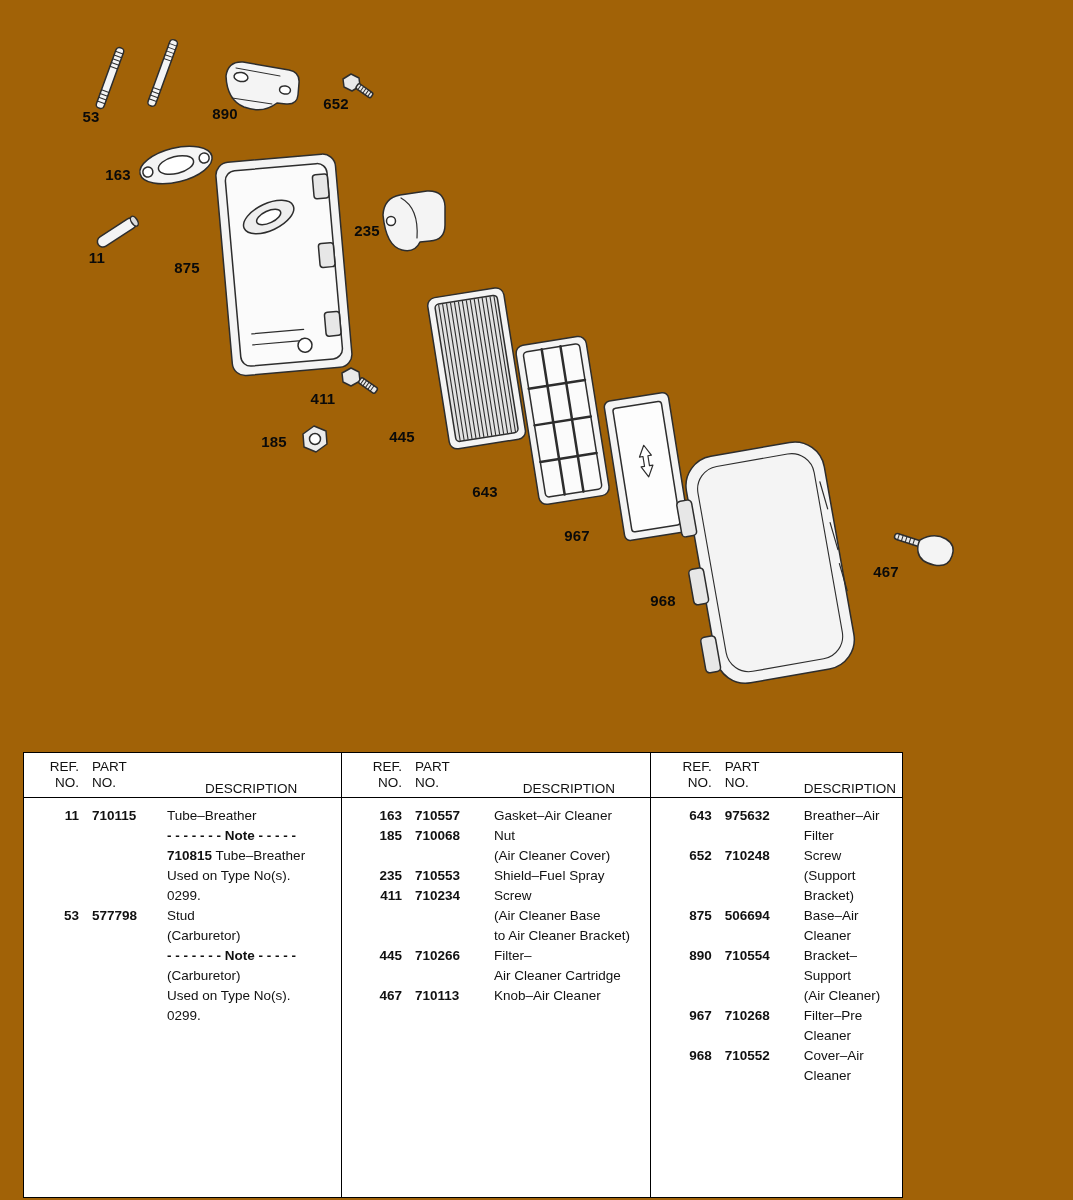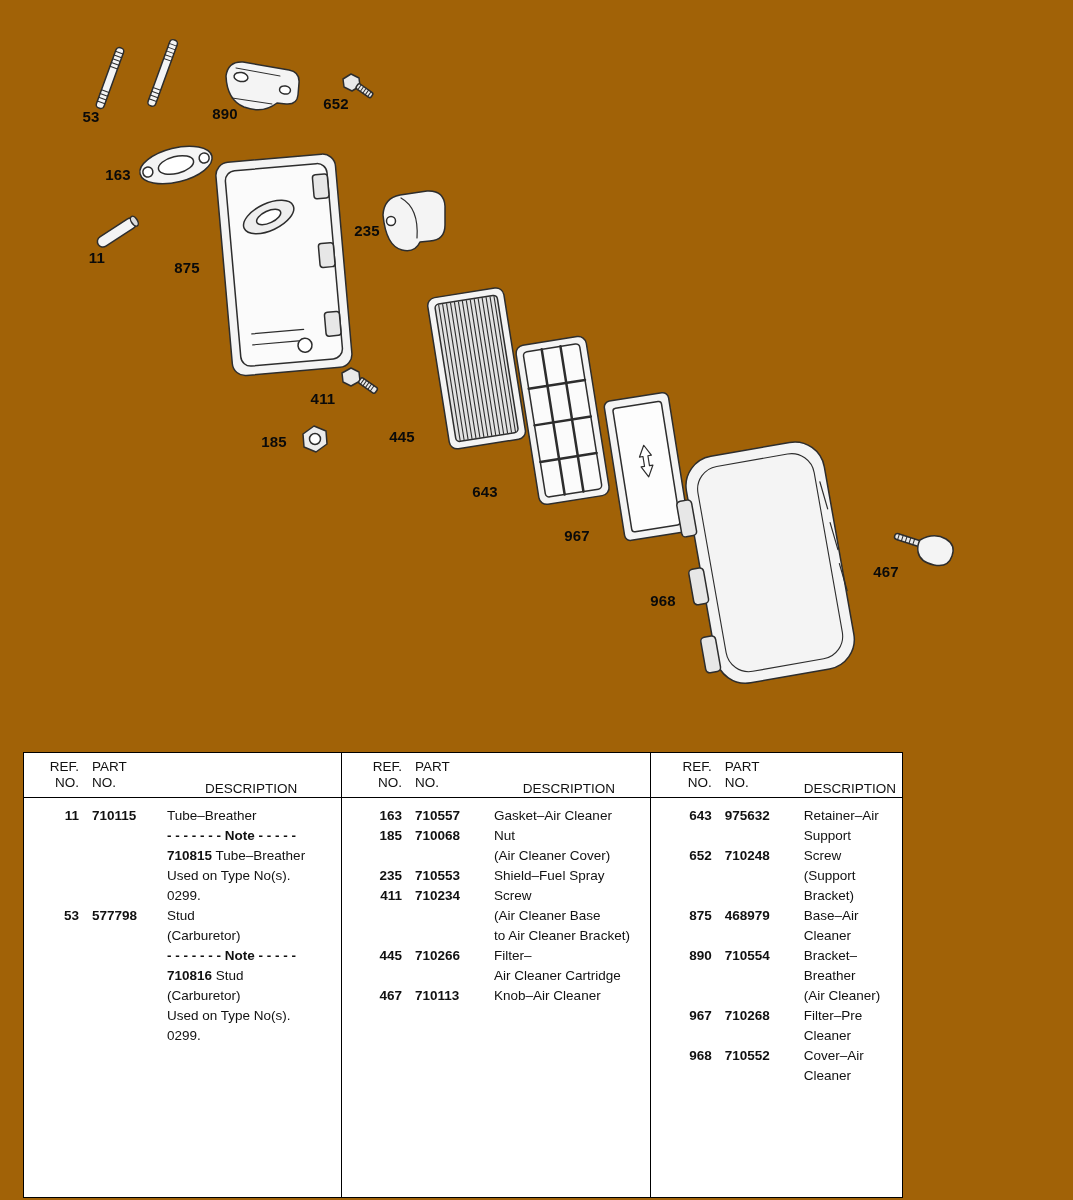--- a/index.html
+++ b/index.html
@@ -247,25 +247,20 @@
             <span class="t-part"></span>
             <span class="t-desc"><b></b><span>(Carburetor)</span></span>
           </div>
 
           <div class="t-row">
             <span class="t-ref"></span>
             <span class="t-part"></span>
             <span class="t-desc"><b>- - - - - - - Note - - - - -</b><span></span></span>
           </div>
 
-          <div class="t-row">
-            <span class="t-ref"></span>
-            <span class="t-part"></span>
-            <span class="t-desc"><b>710816</b><span> Stud</span></span>
-          </div>
 
           <div class="t-row">
             <span class="t-ref"></span>
             <span class="t-part"></span>
             <span class="t-desc"><b></b><span>(Carburetor)</span></span>
           </div>
 
           <div class="t-row">
             <span class="t-ref"></span>
             <span class="t-part"></span>
@@ -366,45 +361,45 @@
           <span>PART</span>
           <span>NO.</span>
         </span>
         <span class="t-desc">DESCRIPTION</span>
       </div>
       <div class="t-body">
 
           <div class="t-row">
             <span class="t-ref">643</span>
             <span class="t-part">975632</span>
-            <span class="t-desc"><b></b><span>Retainer–Air Support</span></span>
+            <span class="t-desc"><b></b><span>Breather–Air Filter</span></span>
           </div>
 
           <div class="t-row">
             <span class="t-ref">652</span>
             <span class="t-part">710248</span>
             <span class="t-desc"><b></b><span>Screw</span></span>
           </div>
 
           <div class="t-row">
             <span class="t-ref"></span>
             <span class="t-part"></span>
             <span class="t-desc"><b></b><span>(Support Bracket)</span></span>
           </div>
 
           <div class="t-row">
             <span class="t-ref">875</span>
-            <span class="t-part">468979</span>
+            <span class="t-part">506694</span>
             <span class="t-desc"><b></b><span>Base–Air Cleaner</span></span>
           </div>
 
           <div class="t-row">
             <span class="t-ref">890</span>
             <span class="t-part">710554</span>
-            <span class="t-desc"><b></b><span>Bracket–Breather</span></span>
+            <span class="t-desc"><b></b><span>Bracket–Support</span></span>
           </div>
 
           <div class="t-row">
             <span class="t-ref"></span>
             <span class="t-part"></span>
             <span class="t-desc"><b></b><span>(Air Cleaner)</span></span>
           </div>
 
           <div class="t-row">
             <span class="t-ref">967</span>

